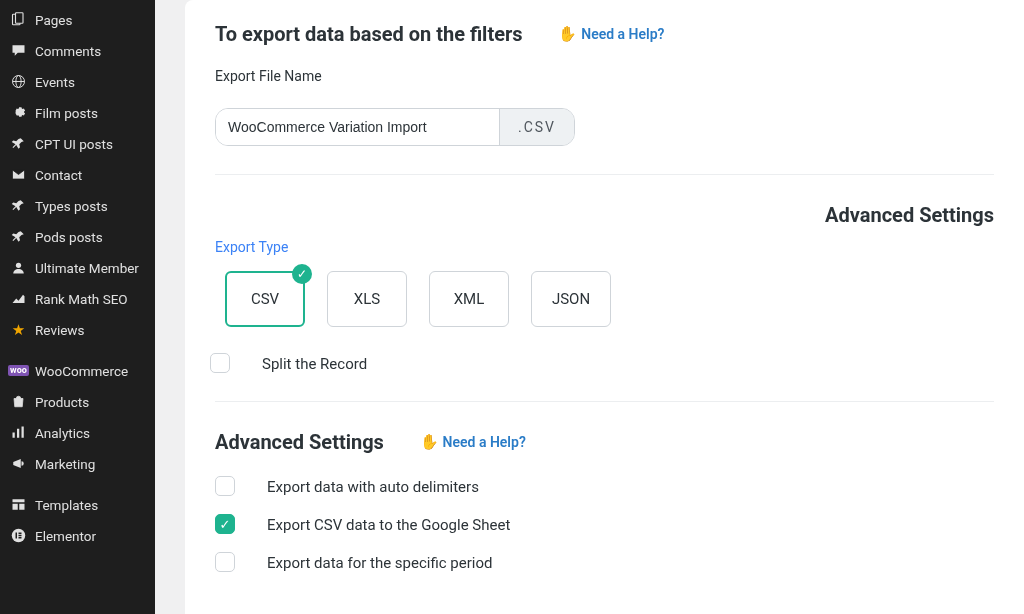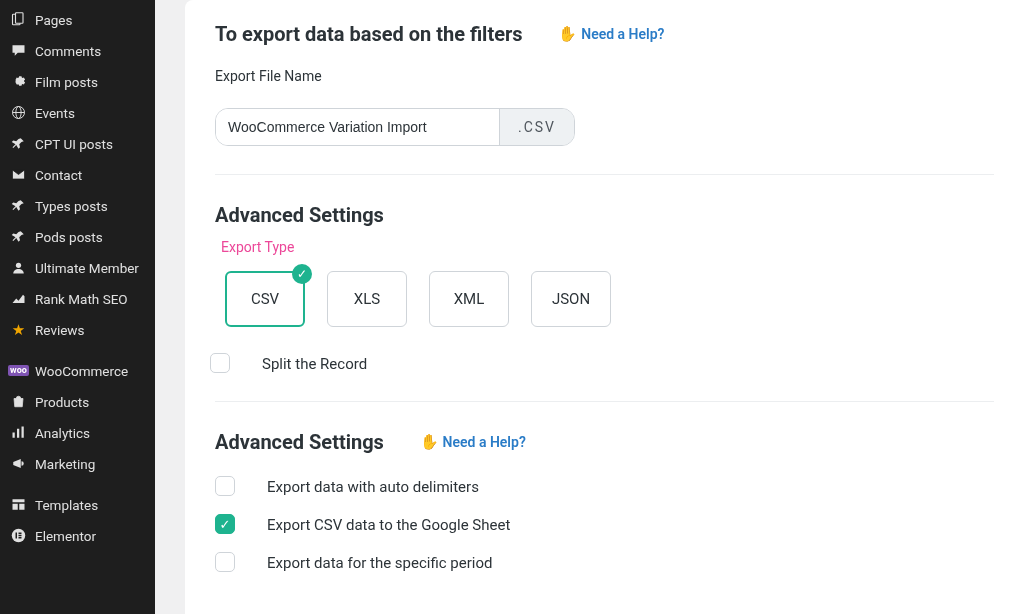--- a/index.html
+++ b/index.html
@@ -58,20 +58,21 @@
     .section-head {
       display: flex;
       align-items: center;
       gap: 36px;
       margin-bottom: 22px;
     }
     .section-title {
       font-size: 20px;
       font-weight: 700;
       color: #2c3338;
+      text-align: right;
     }
     .help-link {
       color: #2a7cc7;
       font-size: 14px;
       font-weight: 600;
       cursor: pointer;
       display: inline-flex;
       align-items: center;
       gap: 4px;
     }
@@ -106,22 +107,22 @@
       display: flex;
       align-items: center;
     }
     hr.divider {
       border: none;
       border-top: 1px solid #eceef0;
       margin: 28px 0;
     }
     .sub-label {
       font-size: 14px;
-      color: #ec4899;
-      margin: 12px 0 16px 6px;
+      color: #3b82f6;
+      margin: 12px 0 16px 0;
     }
     .type-row {
       display: flex;
       gap: 22px;
       margin-bottom: 26px;
       margin-left: 10px;
     }
     .type-btn {
       position: relative;
       width: 80px;
@@ -199,35 +200,35 @@
   <div class="sidebar-item">
     <span class="sidebar-icon">
         <svg width="15" height="15" viewBox="0 0 20 20" fill="currentColor">
           <path d="M2 3h16v10H9l-4 4v-4H2z"></path>
         </svg>
       </span>
     <span>Comments</span>
   </div>
   <div class="sidebar-item">
     <span class="sidebar-icon">
-        <svg width="15" height="15" viewBox="0 0 20 20" fill="currentColor">
-          <path d="M10 6a4 4 0 100 8 4 4 0 000-8zm0 6a2 2 0 110-4 2 2 0 010 4zm7.4-3.3l1.4-1.1-1.6-2.8-1.7.6a6 6 0 00-1.1-.6L14 3h-3.2l-.4 1.8a6 6 0 00-1.1.6l-1.7-.6-1.6 2.8 1.4 1.1a6 6 0 000 1.3l-1.4 1.1 1.6 2.8 1.7-.6c.3.2.7.5 1.1.6l.4 1.8H14l.4-1.8c.4-.1.7-.4 1.1-.6l1.7.6 1.6-2.8-1.4-1.1v-1.3z"></path>
-        </svg>
-      </span>
-    <span>Film posts</span>
-  </div>
-  <div class="sidebar-item">
-    <span class="sidebar-icon">
         <svg width="15" height="15" viewBox="0 0 20 20" fill="none" stroke="currentColor" stroke-width="1.3">
           <circle cx="10" cy="10" r="8"></circle>
           <ellipse cx="10" cy="10" rx="3.5" ry="8"></ellipse>
           <line x1="2" y1="10" x2="18" y2="10"></line>
         </svg>
       </span>
     <span>Events</span>
+  </div>
+  <div class="sidebar-item">
+    <span class="sidebar-icon">
+        <svg width="15" height="15" viewBox="0 0 20 20" fill="currentColor">
+          <path d="M10 6a4 4 0 100 8 4 4 0 000-8zm0 6a2 2 0 110-4 2 2 0 010 4zm7.4-3.3l1.4-1.1-1.6-2.8-1.7.6a6 6 0 00-1.1-.6L14 3h-3.2l-.4 1.8a6 6 0 00-1.1.6l-1.7-.6-1.6 2.8 1.4 1.1a6 6 0 000 1.3l-1.4 1.1 1.6 2.8 1.7-.6c.3.2.7.5 1.1.6l.4 1.8H14l.4-1.8c.4-.1.7-.4 1.1-.6l1.7.6 1.6-2.8-1.4-1.1v-1.3z"></path>
+        </svg>
+      </span>
+    <span>Film posts</span>
   </div>
   <div class="sidebar-item">
     <span class="sidebar-icon">
         <svg width="15" height="15" viewBox="0 0 20 20" fill="currentColor">
           <path d="M13 3l4 4-3 1-3 3 1 4-2 2-3-5-4 4-1-1 4-4-5-3 2-2 4 1 3-3z"></path>
         </svg>
       </span>
     <span>CPT UI posts</span>
   </div>
   <div class="sidebar-item">

